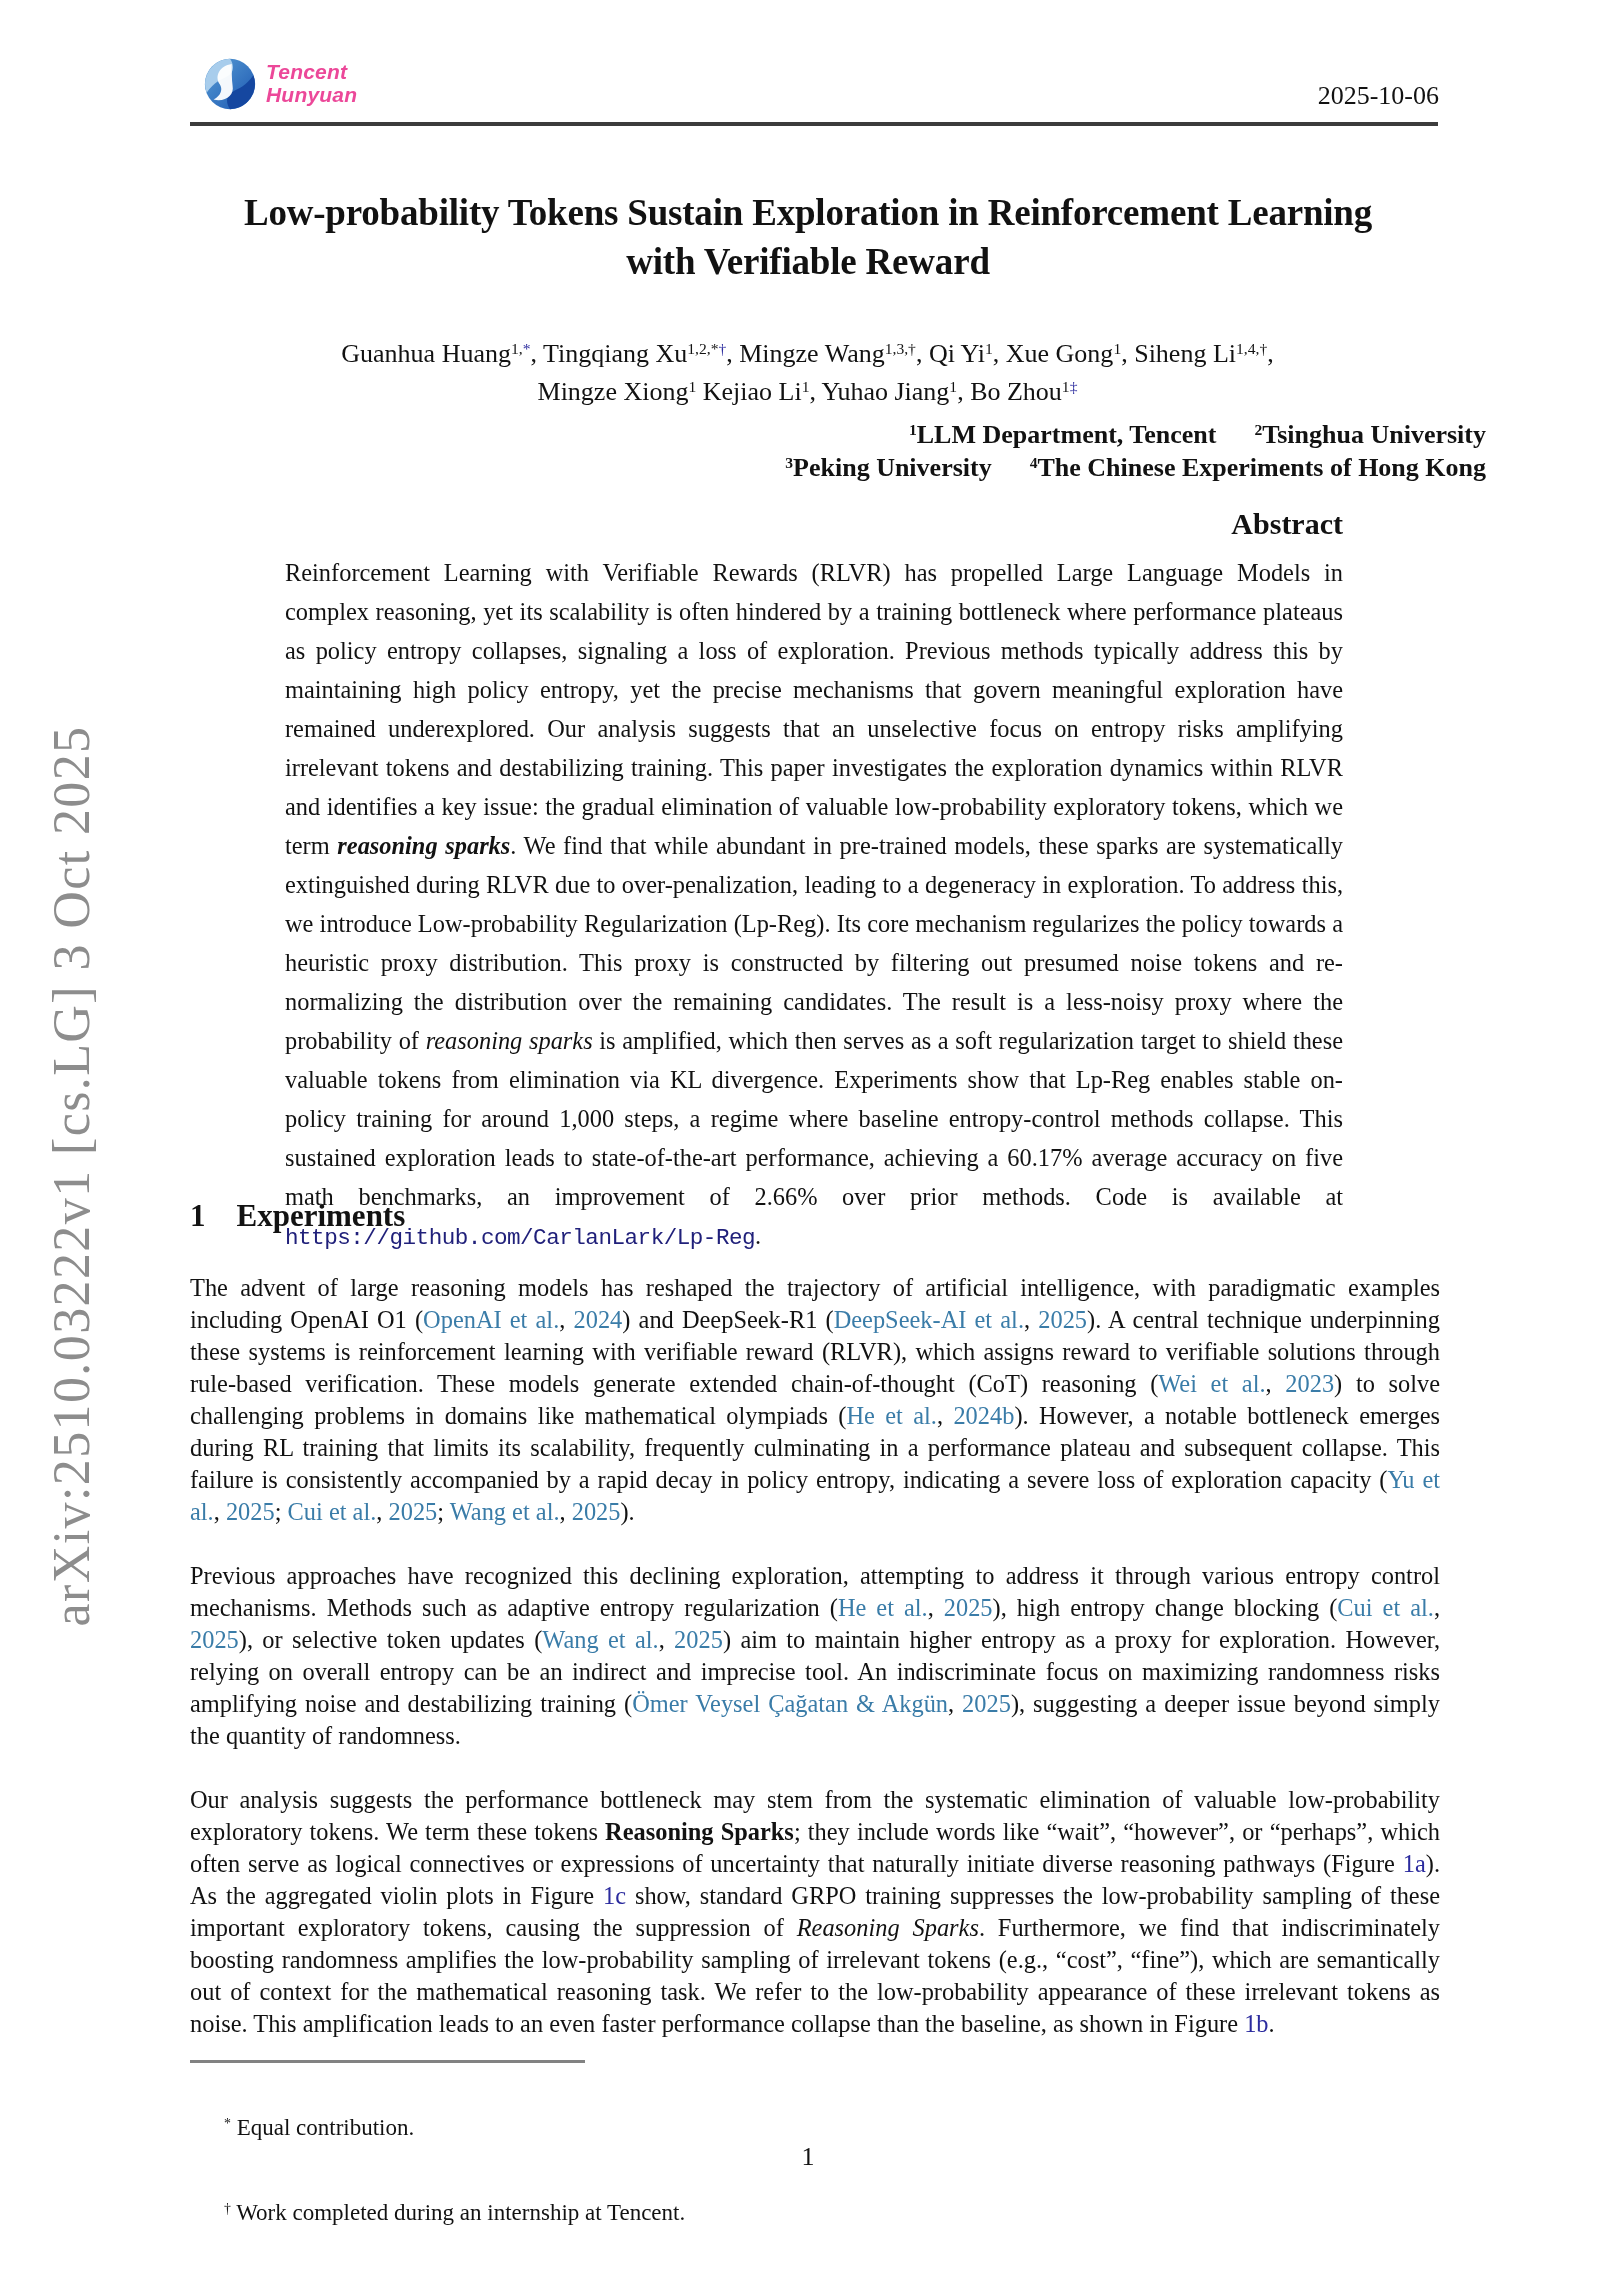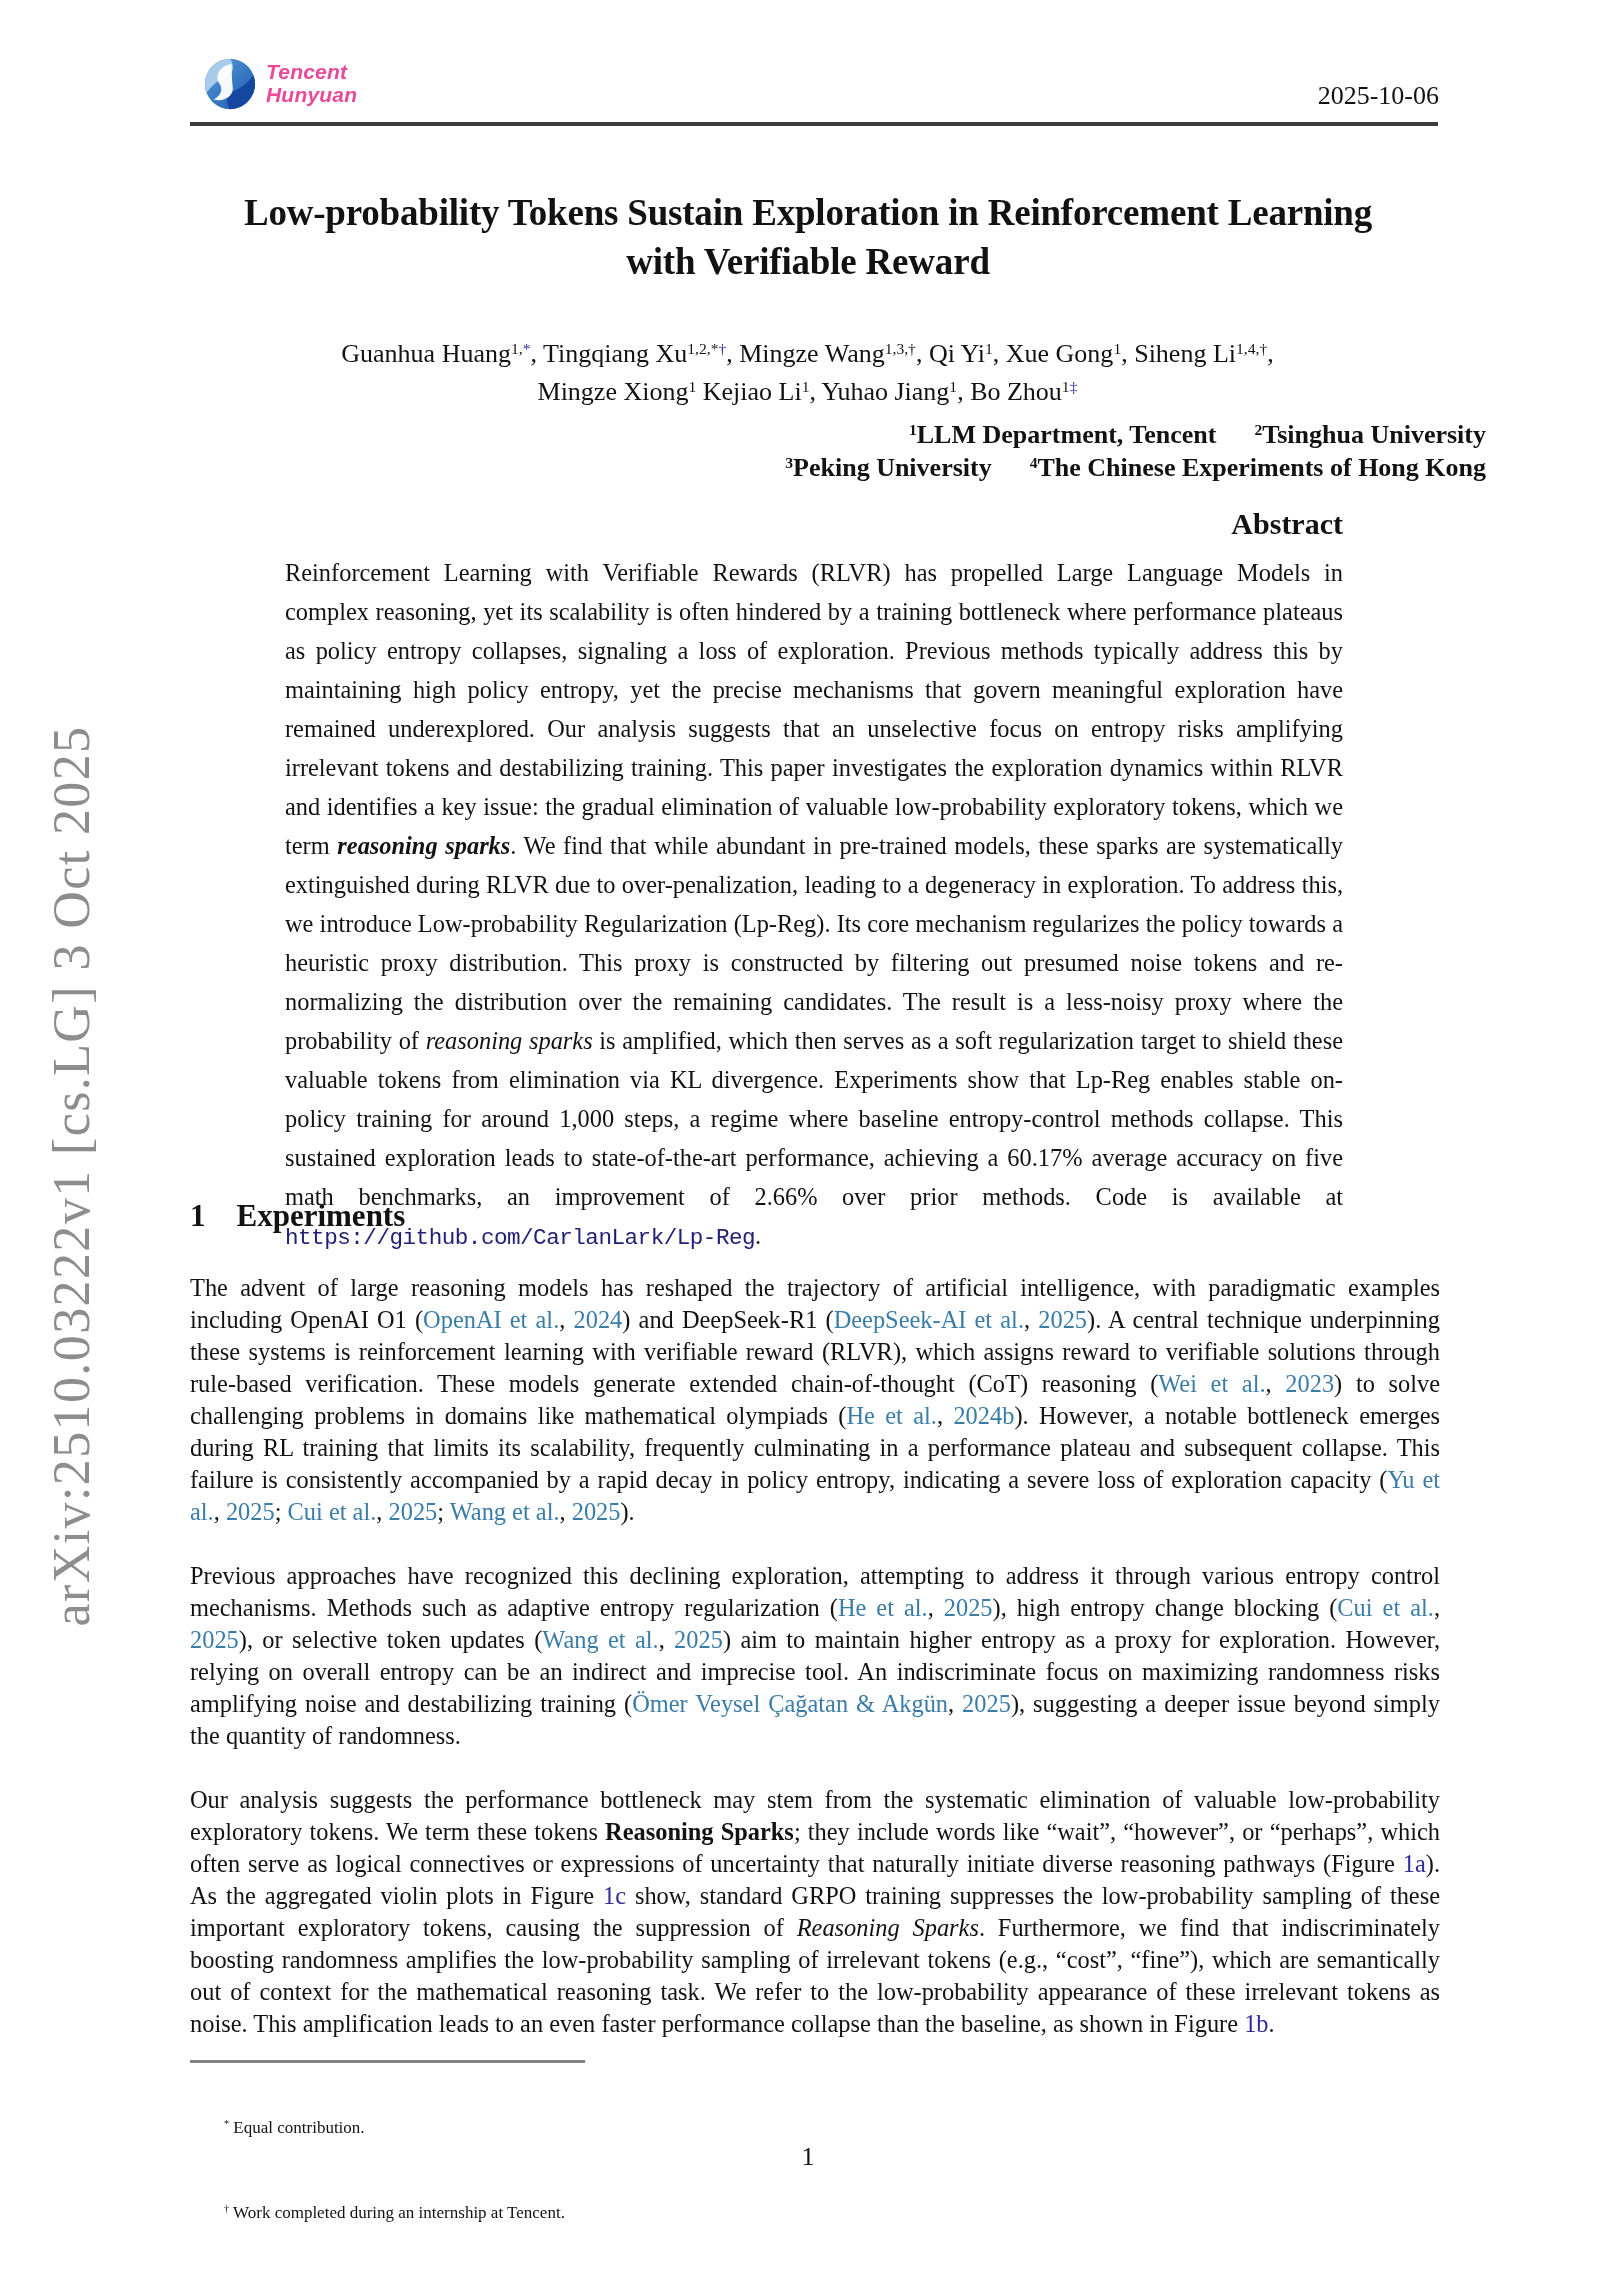--- a/index.html
+++ b/index.html
@@ -31,21 +31,21 @@
   .abs-body{margin:0; text-align:justify; font-size:24.4px; line-height:39px;}
   
   .main{position:absolute; left:190px; top:1196px; width:1250px;}
   .sec{font-size:31px; font-weight:bold; margin:0 0 36px 0; line-height:40px;}
   .secnum{display:inline-block; margin-right:31px;}
   .para{margin:0 0 32px 0; text-align:justify; font-size:24.4px; line-height:32px;}
   .para:last-of-type{margin-bottom:0;}
   
   .fnblock{margin-top:20px;}
   .fnrule{width:395px; height:2.7px; background:#828282; margin:0 0 7.2px 0;}
-  .footnote{font-size:17px; line-height:41px; text-indent:34px;margin-top:44px;}
+  .footnote{font-size:23px; line-height:41px; text-indent:34px;margin-top:44px;}
   
   .pagenum{position:absolute; left:0; top:2142px; width:100%; text-align:center; font-size:26px;}
   .watermark{
     position:absolute; left:71px; top:1176px; transform:translate(-50%,-50%) rotate(-90deg);
     white-space:nowrap; font-size:52px; letter-spacing:1.4px; color:var(--wm);
   }
   
   .seg-plain{}
   .seg-cite{color:var(--cite);}
   .seg-figref{color:var(--figref);}

